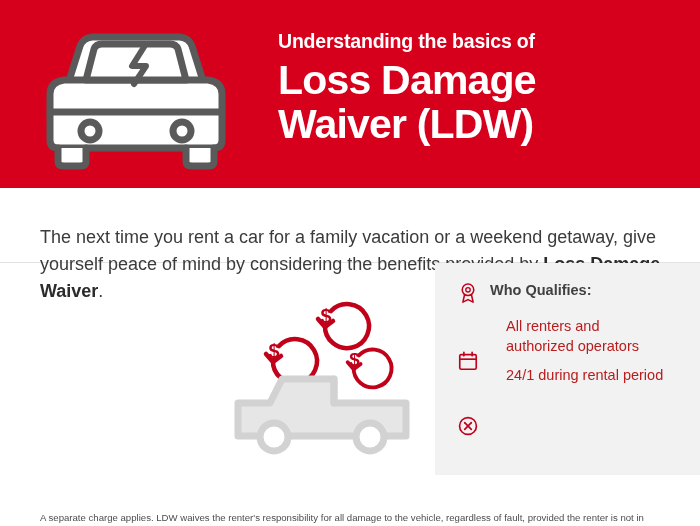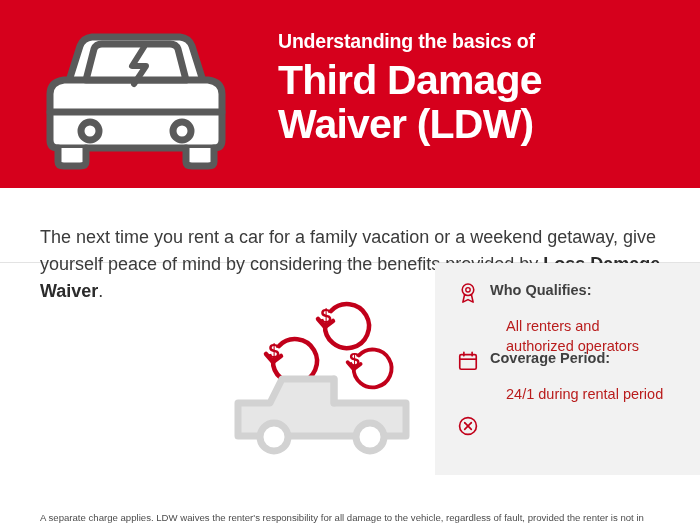--- a/index.html
+++ b/index.html
@@ -198,21 +198,21 @@
           <circle cx="62" cy="109" r="9" fill="#ffffff"></circle>
           <circle cx="154" cy="109" r="9" fill="#ffffff"></circle>
           <path d="M116 25 L104 44 L118 44 L106 62" stroke-width="6" fill="none"></path>
         </g>
       </svg>
     </div>
 
     <div class="header-text">
       <p class="eyebrow">Understanding the basics of</p>
       <h1 class="title">
-        <span>Third Damage</span><br>
+        <span>Loss Damage</span><br>
         <span>Waiver (LDW)</span>
       </h1>
     </div>
   </div>
 
   <div class="intro">
     <p class="intro-inner"><span>The next time you rent a car for a family vacation or a weekend getaway, give yourself peace of mind by considering the benefits provided by </span><b>Loss Damage Waiver</b><span>.</span></p>
   </div>
 
   <div class="main">
@@ -270,21 +270,20 @@
       <div class="fact fact-2">
         <span class="fact-icon">
           <svg viewBox="0 0 24 24" width="22" height="22" xmlns="http://www.w3.org/2000/svg">
             <rect x="3" y="5" width="18" height="16" rx="1.6" fill="none" stroke="#c1001a" stroke-width="1.8"></rect>
             <line x1="3" y1="10" x2="21" y2="10" stroke="#c1001a" stroke-width="1.8"></line>
             <line x1="7.5" y1="2.6" x2="7.5" y2="6.4" stroke="#c1001a" stroke-width="1.8" stroke-linecap="round"></line>
             <line x1="16.5" y1="2.6" x2="16.5" y2="6.4" stroke="#c1001a" stroke-width="1.8" stroke-linecap="round"></line>
           </svg>
         </span>
         <div class="fact-text">
-          <p class="fact-title">Coverage Period:</p>
           <p class="fact-desc">24/1 during rental period</p>
         </div>
       </div>
 
       <div class="fact fact-3">
         <span class="fact-icon">
           <svg viewBox="0 0 24 24" width="22" height="22" xmlns="http://www.w3.org/2000/svg">
             <circle cx="12" cy="12" r="9.2" fill="none" stroke="#c1001a" stroke-width="1.8"></circle>
             <line x1="8.4" y1="8.4" x2="15.6" y2="15.6" stroke="#c1001a" stroke-width="1.8" stroke-linecap="round"></line>
             <line x1="15.6" y1="8.4" x2="8.4" y2="15.6" stroke="#c1001a" stroke-width="1.8" stroke-linecap="round"></line>

